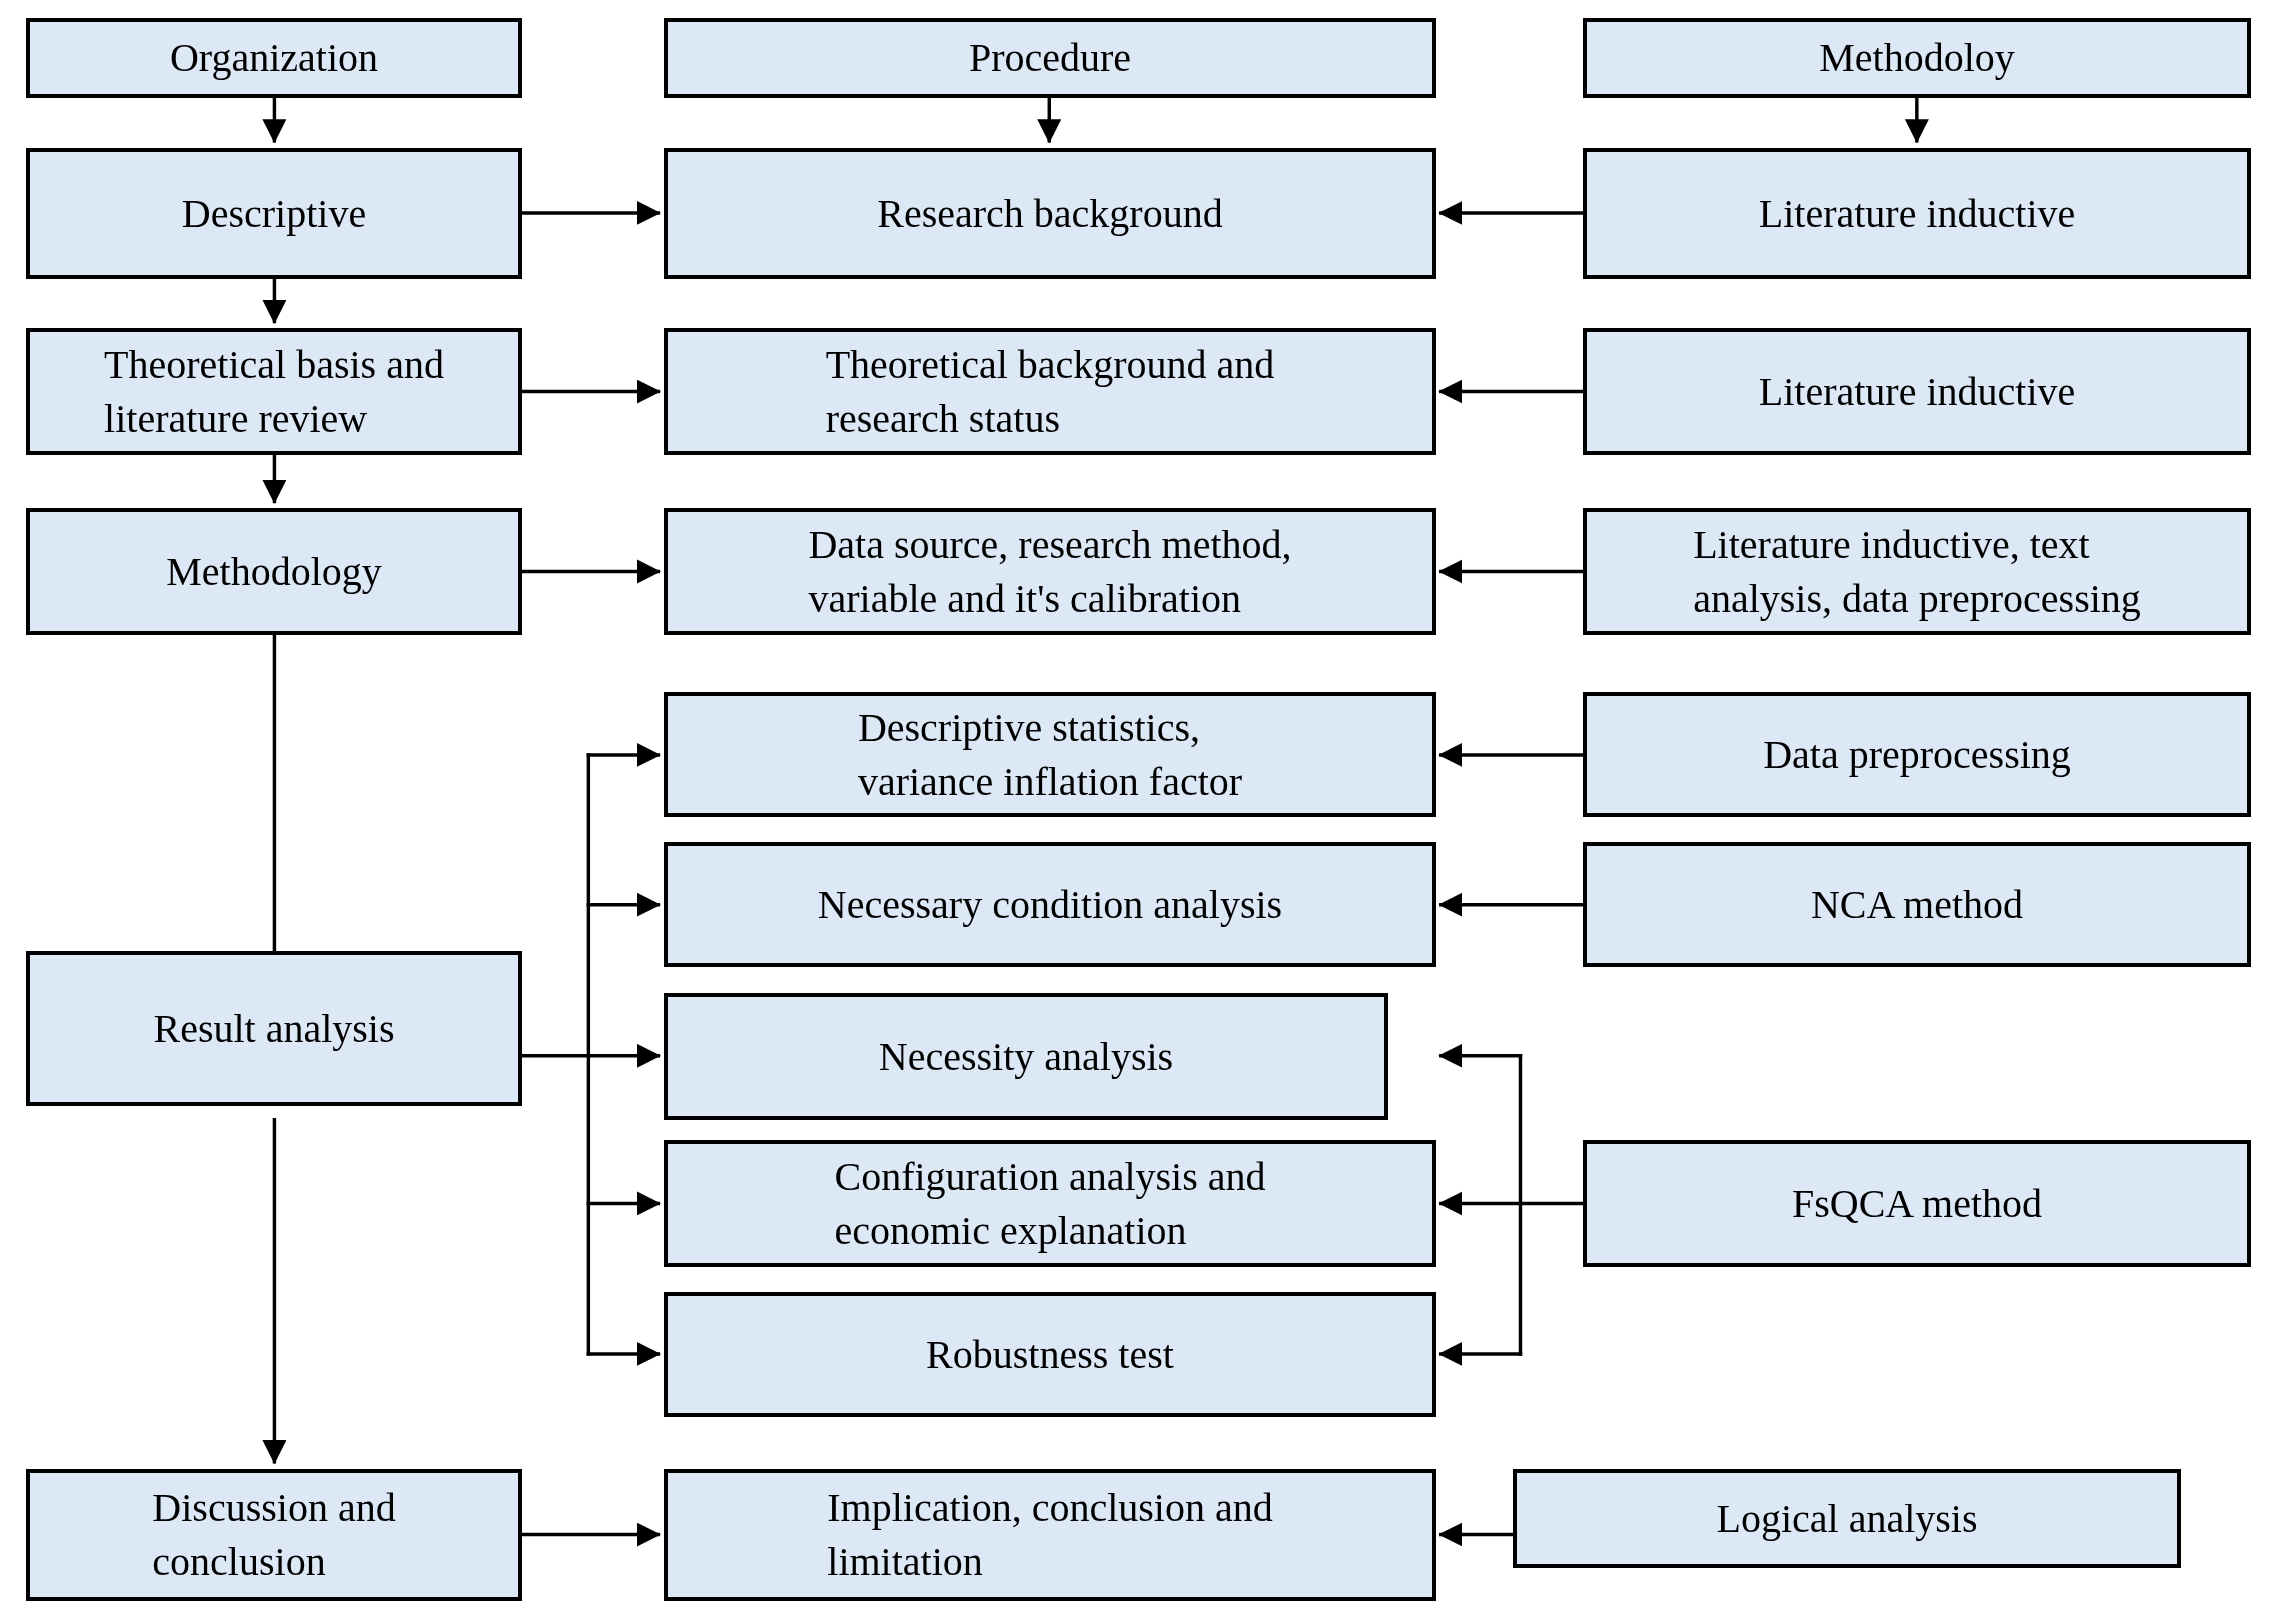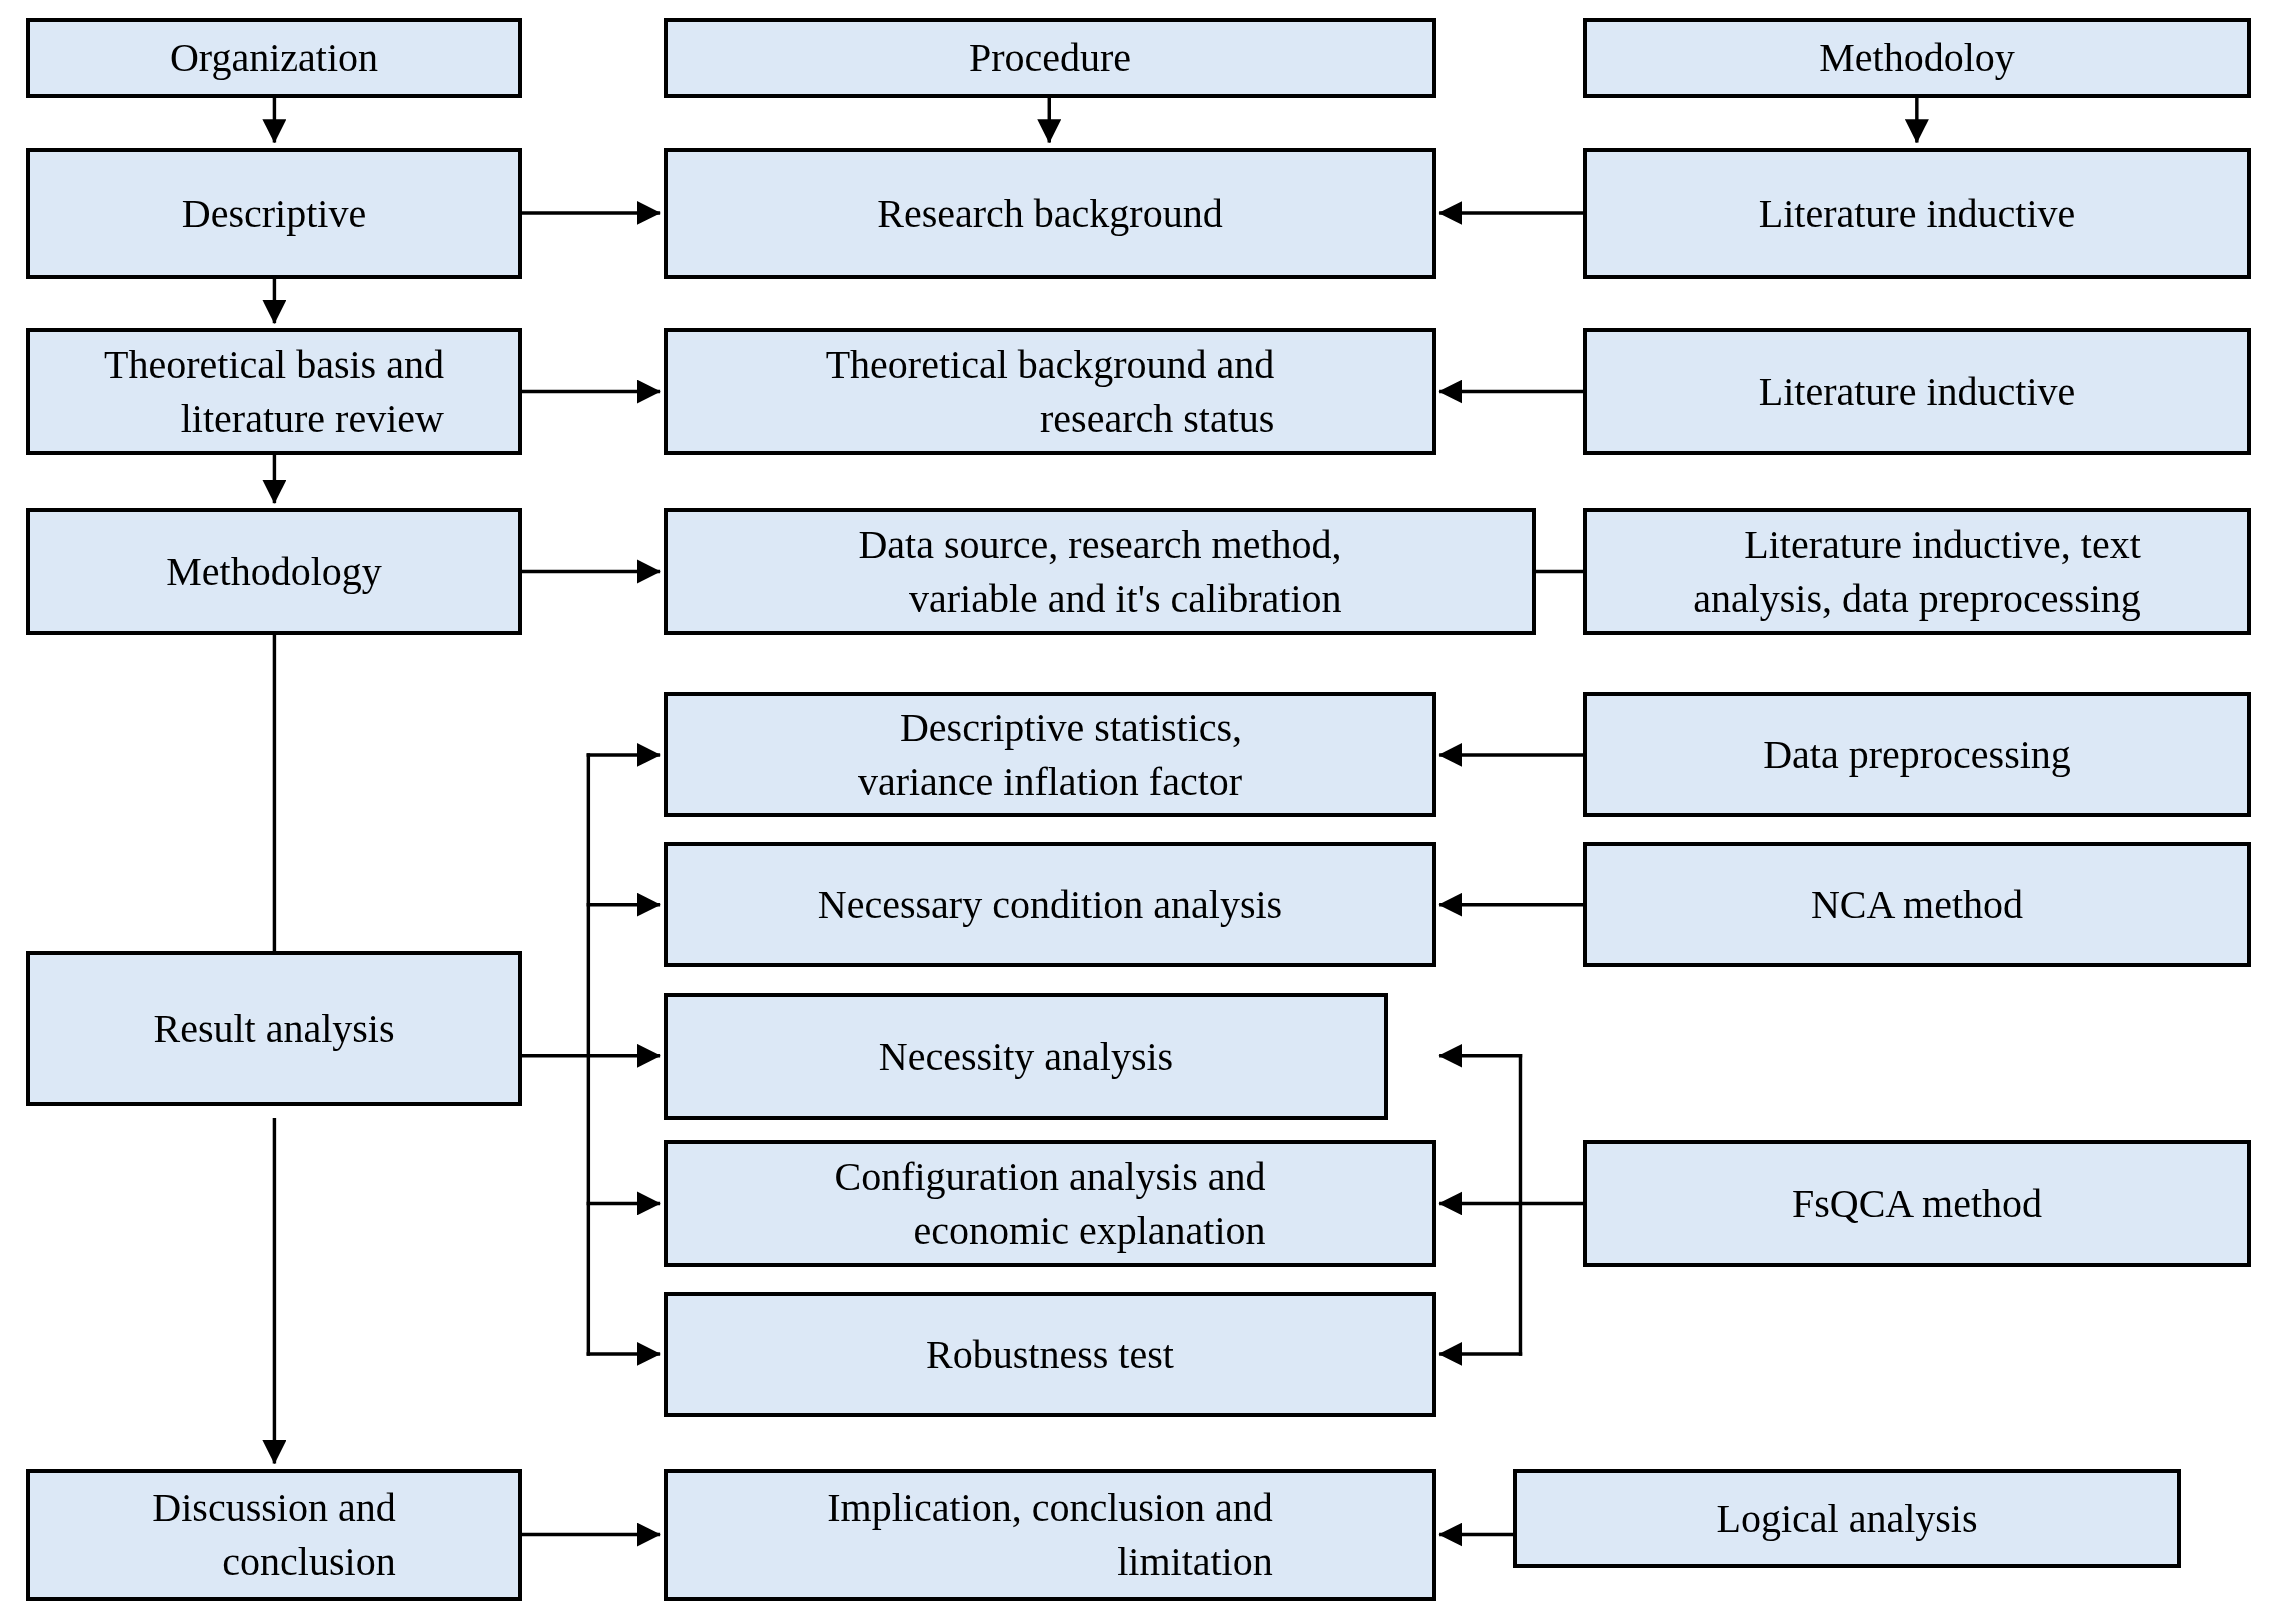--- a/index.html
+++ b/index.html
@@ -18,21 +18,21 @@
     overflow:hidden;
   }
   .node{
     position:absolute;
     box-sizing:border-box;
     background:var(--box-fill);
     border:4.1px solid var(--box-border);
     display:flex;
     align-items:center;
     justify-content:center;
-    text-align:right;
+    text-align:left;
     font-size:40px;
     line-height:1.35;
     color:#000;
     white-space:pre-line;
     padding:0 4px;
   }
   #connectors{
     position:absolute;
     left:0;top:0;
     width:2273px;height:1617px;
@@ -100,21 +100,21 @@
   <div class="node" style="left:26px;top:508px;width:496px;height:127px">Methodology</div>
   <div class="node" style="left:26px;top:328px;width:496px;height:127px">Theoretical basis and
 literature review</div>
   <div class="node" style="left:26px;top:951px;width:496px;height:155px">Result analysis</div>
   <div class="node" style="left:26px;top:1469px;width:496px;height:132px">Discussion and
 conclusion</div>
 
   <div class="node" style="left:664px;top:148px;width:772px;height:131px">Research background</div>
   <div class="node" style="left:664px;top:328px;width:772px;height:127px">Theoretical background and
 research status</div>
-  <div class="node" style="left:664px;top:508px;width:872px;height:127px">Data source, research method,
+  <div class="node" style="left:664px;top:508px;width:772px;height:127px">Data source, research method,
 variable and it's calibration</div>
   <div class="node" style="left:664px;top:692px;width:772px;height:125px">Descriptive statistics,
 variance inflation factor</div>
   <div class="node" style="left:664px;top:842px;width:772px;height:125px">Necessary condition analysis</div>
   <div class="node" style="left:664px;top:993px;width:724px;height:127px">Necessity analysis</div>
   <div class="node" style="left:664px;top:1140px;width:772px;height:127px">Configuration analysis and
 economic explanation</div>
   <div class="node" style="left:664px;top:1292px;width:772px;height:125px">Robustness test</div>
   <div class="node" style="left:664px;top:1469px;width:772px;height:132px">Implication, conclusion  and
 limitation</div>

